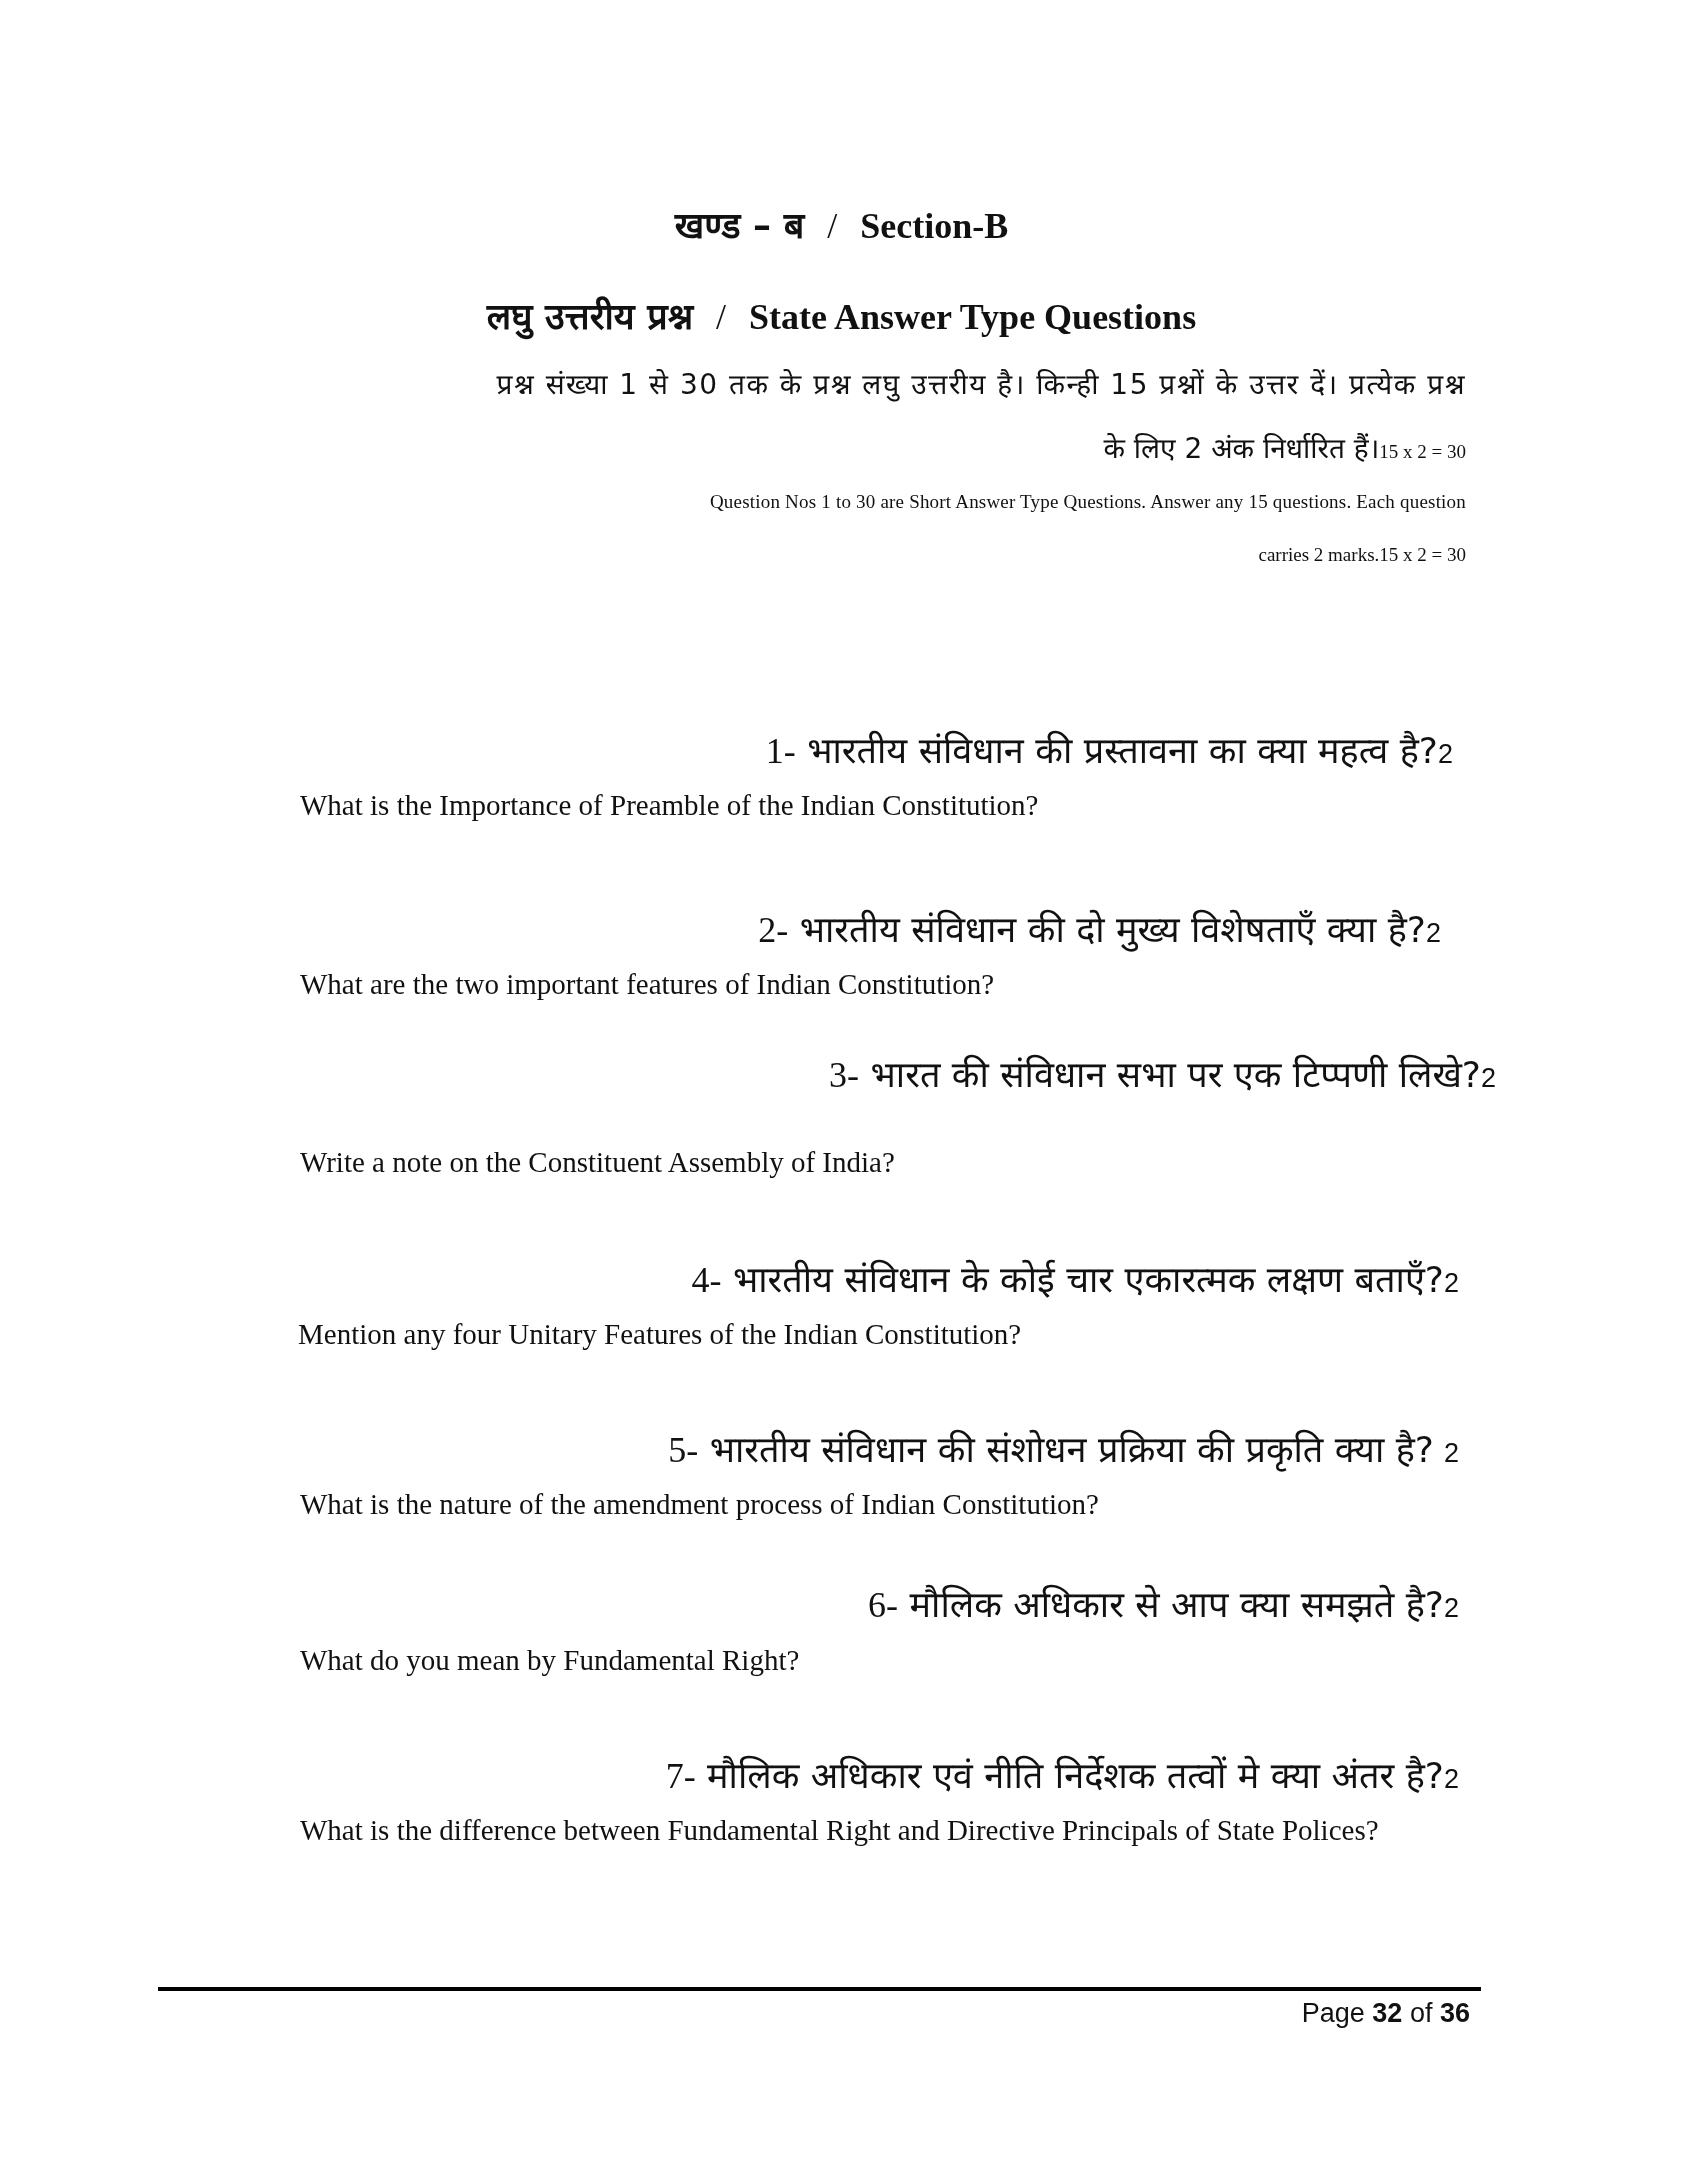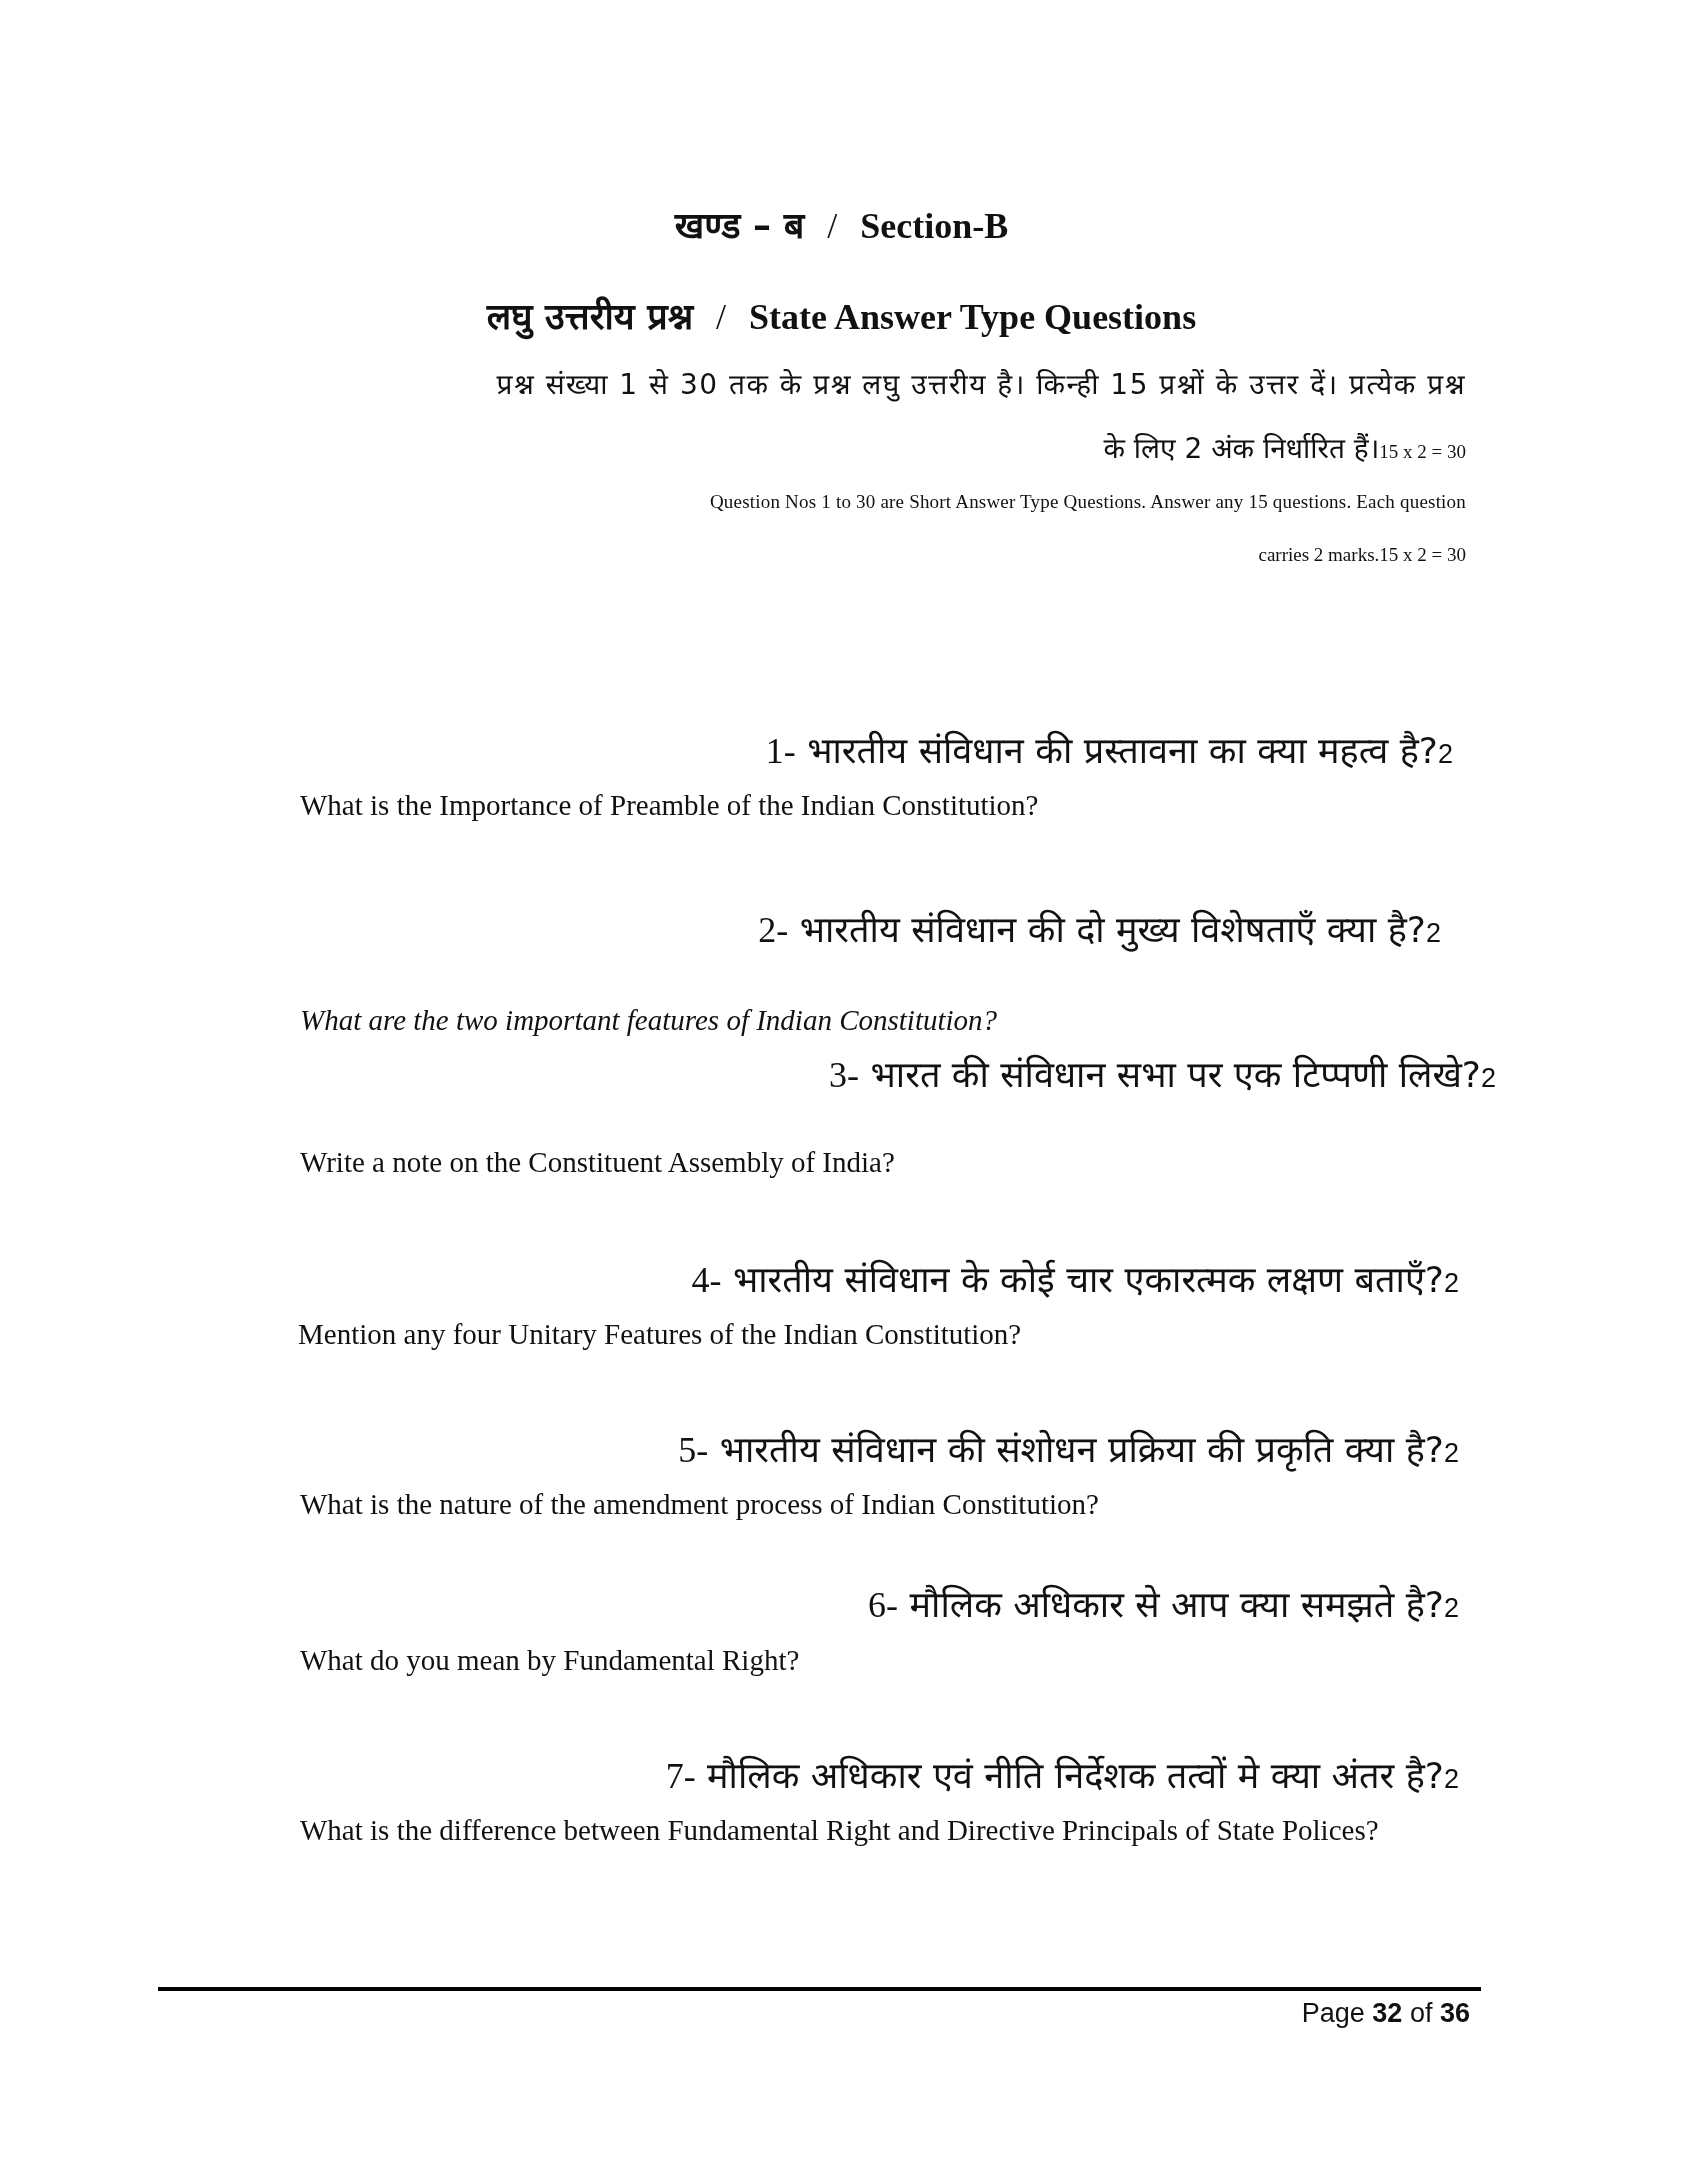--- a/index.html
+++ b/index.html
@@ -58,41 +58,41 @@
       <span class="mark">2</span>
     </div>
     <div class="abs serif q-en" style="left:300px;top:789px;text-align:center;">What is the Importance of Preamble of the Indian Constitution?</div>
   </div>
 
   <div>
     <div class="line" style="top:904px;width:1188px;">
       <span class="hi q-hi"><span class="serif">2-</span> <span>भारतीय संविधान की दो मुख्य विशेषताएँ क्या है?</span></span>
       <span class="mark">2</span>
     </div>
-    <div class="abs serif q-en" style="left:300px;top:1004px;font-style:italic;">What are the two important features of Indian Constitution?</div>
+    <div class="abs serif q-en" style="left:300px;top:968px;">What are the two important features of Indian Constitution?</div>
   </div>
 
   <div>
     <div class="line" style="top:1049px;width:1206px;margin-left:37px;">
       <span class="hi q-hi"><span class="serif">3-</span> <span>भारत की संविधान सभा पर एक टिप्पणी लिखे?</span></span>
       <span class="mark">2</span>
     </div>
     <div class="abs serif q-en" style="left:300px;top:1146px;">Write a note on the Constituent Assembly of India?</div>
   </div>
 
   <div>
     <div class="line" style="top:1254px;width:1206px;">
       <span class="hi q-hi"><span class="serif">4-</span> <span>भारतीय संविधान के कोई चार एकारत्मक लक्षण बताएँ?</span></span>
       <span class="mark">2</span>
     </div>
     <div class="abs serif q-en" style="left:298px;top:1318px;">Mention any four Unitary Features of the Indian Constitution?</div>
   </div>
 
   <div>
-    <div class="line" style="top:1424px;width:1206px;">
+    <div class="line" style="top:1424px;width:1206px;gap:10px;">
       <span class="hi q-hi"><span class="serif">5-</span> <span>भारतीय संविधान की संशोधन प्रक्रिया की प्रकृति क्या है?</span></span>
       <span class="mark">2</span>
     </div>
     <div class="abs serif q-en" style="left:300px;top:1488px;">What is the nature of the amendment process of Indian Constitution?</div>
   </div>
 
   <div>
     <div class="line" style="top:1579px;width:1206px;">
       <span class="hi q-hi"><span class="serif">6-</span> <span>मौलिक अधिकार से आप क्या समझते है?</span></span>
       <span class="mark">2</span>

